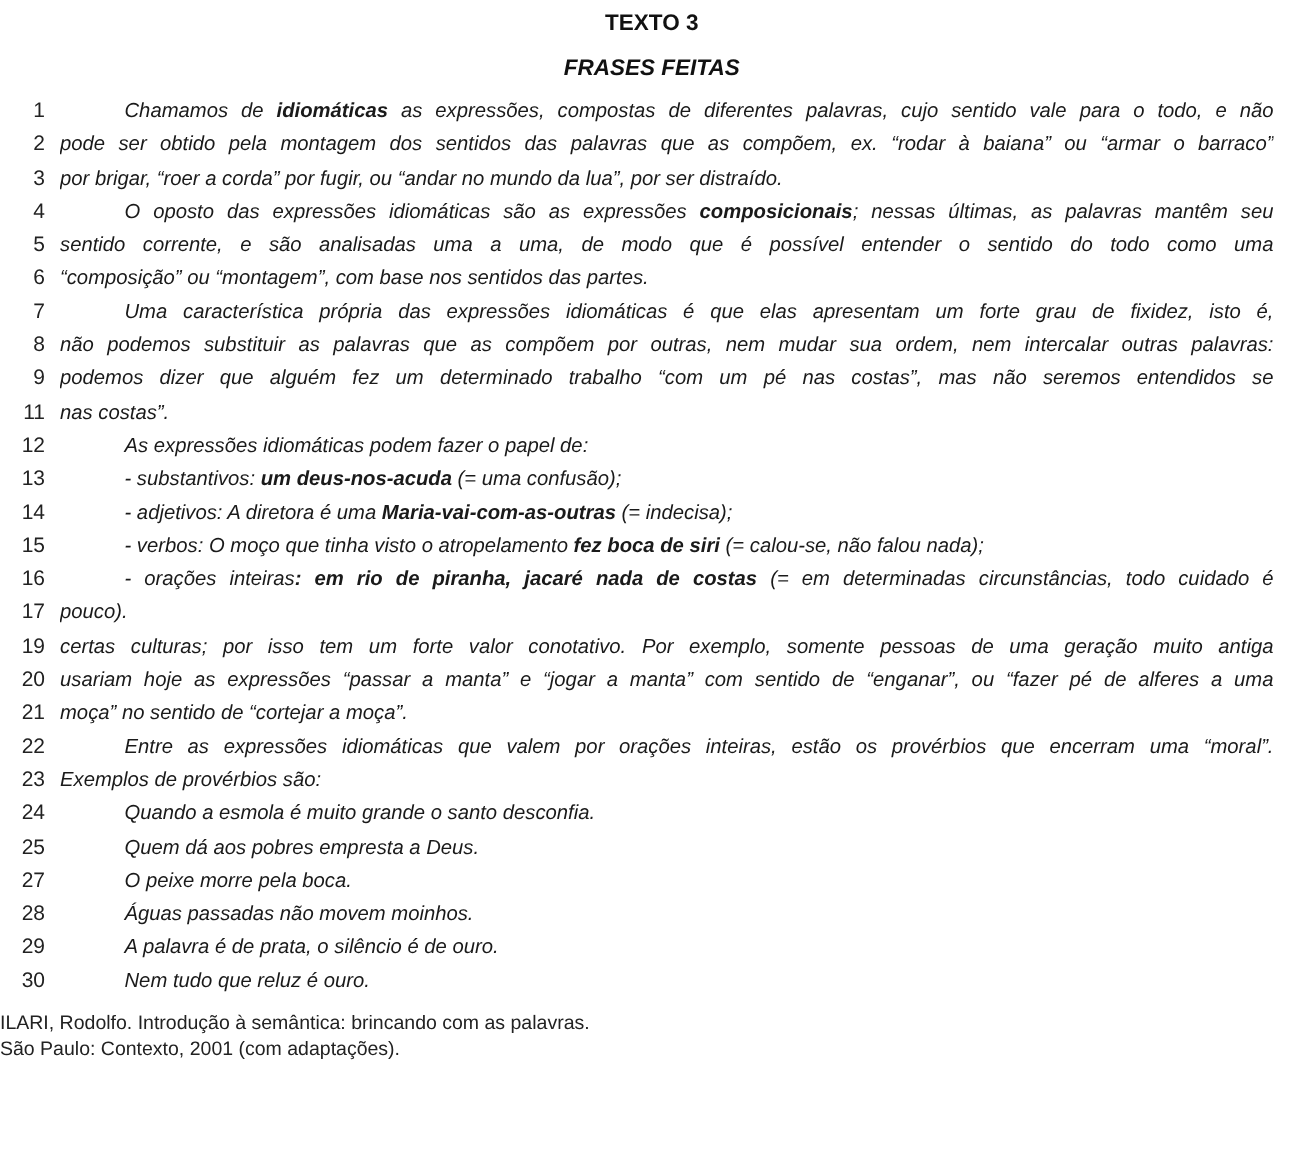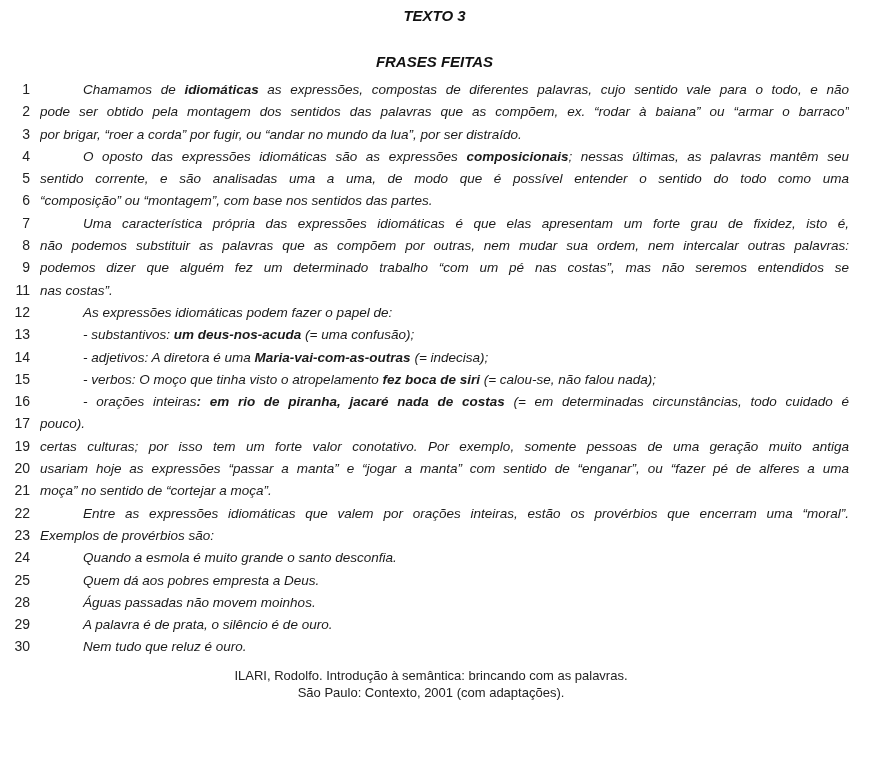--- a/index.html
+++ b/index.html
@@ -13,34 +13,33 @@
     height: 782px;
     box-sizing: border-box;
     background: #ffffff;
     padding-top: 7px;
     font-family: "Liberation Sans", sans-serif;
     color: #1a1a1a;
     overflow: hidden;
   }
   .doc-title {
     text-align: center;
-    font-style: italic;
     font-weight: bold;
     font-size: 15px;
     line-height: 18px;
     color: #111111;
   }
   .doc-subtitle {
     text-align: center;
     font-style: italic;
     font-weight: bold;
     font-size: 15px;
     line-height: 18px;
     color: #111111;
-    margin-top: 28px;
+    margin-top: 12px;
   }
   .lines {
     margin-top: 7px;
   }
   .line {
     display: flex;
     align-items: baseline;
     height: 22.3px;
   }
   .num {
@@ -69,21 +68,21 @@
   }
   .txt.ind {
     text-indent: 43px;
   }
   .seg-b {
     font-weight: bold;
   }
   .citation {
     margin-top: 9px;
     margin-right: 7px;
-    text-align: center;
+    text-align: left;
     font-size: 13px;
     line-height: 17px;
     font-style: normal;
     color: #222222;
   }
 </style>
 </head>
 <body>
 
 <div class="page">
@@ -176,20 +175,24 @@
       </div>
       <div class="line">
         <span class="num">24</span>
         <span class="txt ind"><span class="seg-r">Quando a esmola é muito grande o santo desconfia.</span></span>
       </div>
       <div class="line">
         <span class="num">25</span>
         <span class="txt ind"><span class="seg-r">Quem dá aos pobres empresta a Deus.</span></span>
       </div>
       <div class="line">
+        <span class="num">27</span>
+        <span class="txt ind"><span class="seg-r">O peixe morre pela boca.</span></span>
+      </div>
+      <div class="line">
         <span class="num">28</span>
         <span class="txt ind"><span class="seg-r">Águas passadas não movem moinhos.</span></span>
       </div>
       <div class="line">
         <span class="num">29</span>
         <span class="txt ind"><span class="seg-r">A palavra é de prata, o silêncio é de ouro.</span></span>
       </div>
       <div class="line">
         <span class="num">30</span>
         <span class="txt ind"><span class="seg-r">Nem tudo que reluz é ouro.</span></span>

